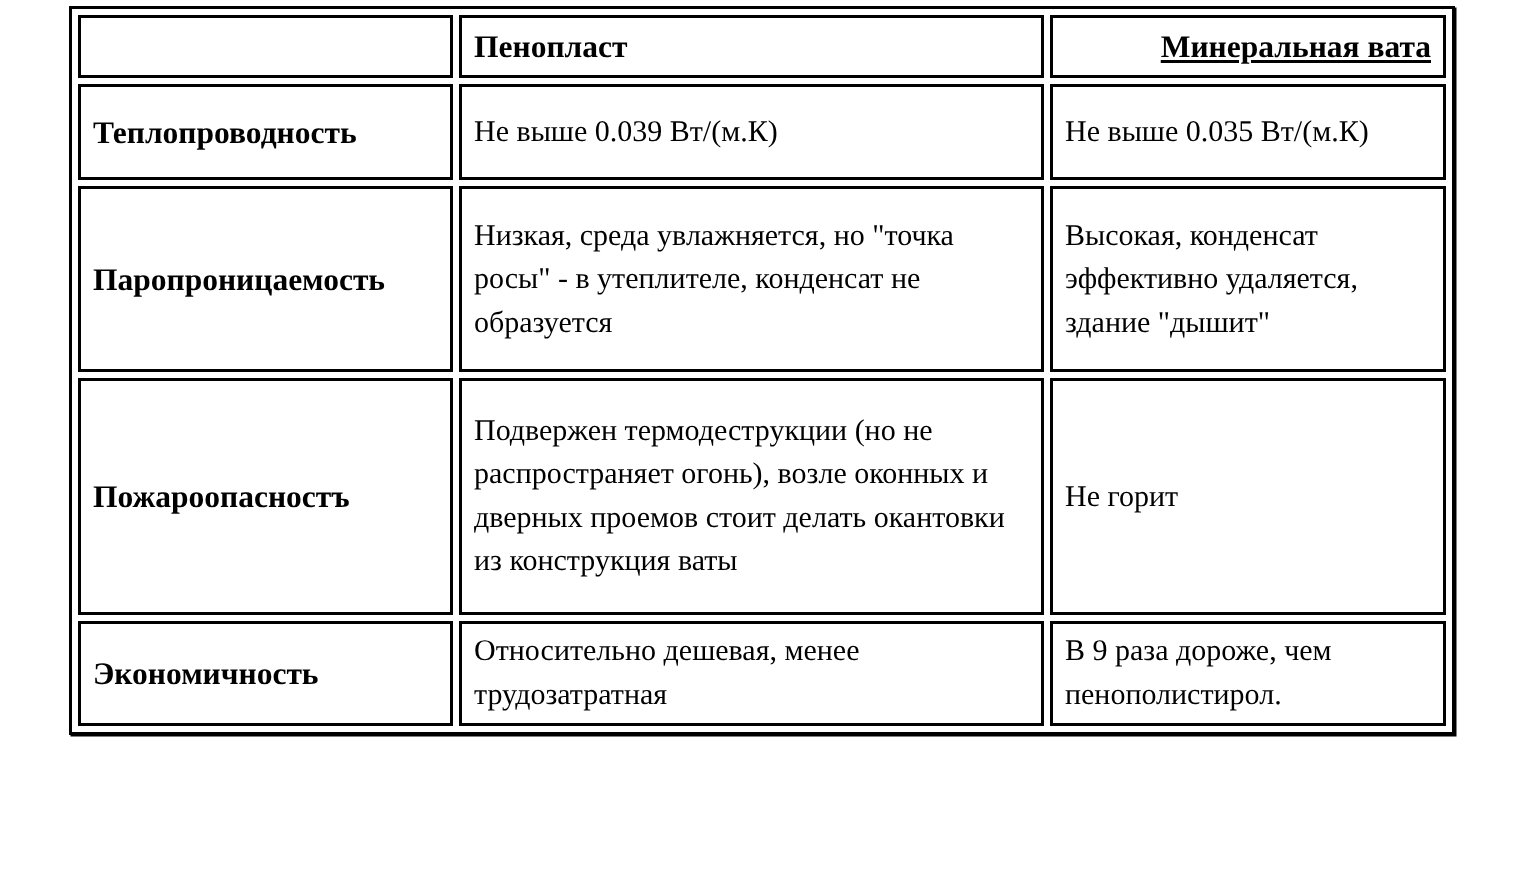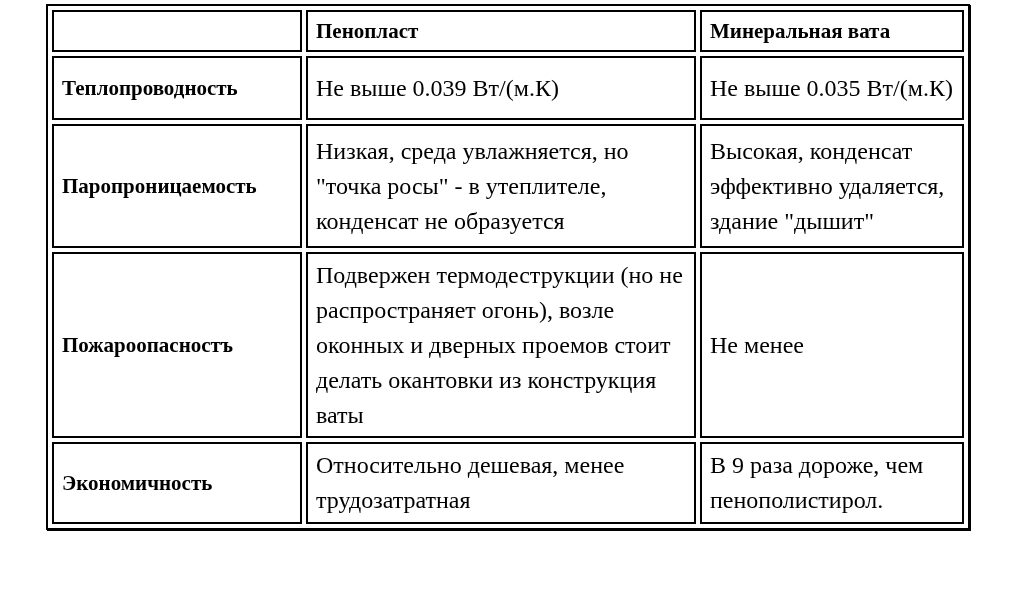--- a/index.html
+++ b/index.html
@@ -28,32 +28,32 @@
     background: #ffffff;
     table-layout: fixed;
     width: 924px;
   }
   table.cmp col.c1 { width: 250px; }
   table.cmp col.c2 { width: 390px; }
   table.cmp col.c3 { width: 264px; }
   table.cmp th, table.cmp td {
     border: 2px solid #000000;
     padding: 4px 8px;
-    font-size: 24px;
+    font-size: 20px;
     line-height: 1.45;
     vertical-align: middle;
     text-align: left;
     overflow: hidden;
     background: #ffffff;
   }
   table.cmp th {
     font-weight: bold;
     font-size: 21px;
   }
-  table.cmp th.center { text-align: left; }
+  table.cmp th.center { text-align: right; text-decoration: underline; }
   table.cmp td.label {
     font-weight: bold;
     font-size: 21px;
     white-space: nowrap;
   }
   
   thead tr            { height: 34px; }
   tbody tr:nth-child(1) { height: 64px; padding-left: 43px; }
   tbody tr:nth-child(2) { height: 124px; }
   tbody tr:nth-child(3) { height: 158px; }
@@ -86,21 +86,21 @@
 
   <tr>
     <td class="label">Паропроницаемость</td>
     <td>Низкая, среда увлажняется, но "точка росы" - в утеплителе, конденсат не образуется</td>
     <td>Высокая, конденсат эффективно удаляется, здание "дышит"</td>
   </tr>
 
   <tr>
     <td class="label">Пожароопасностъ</td>
     <td>Подвержен термодеструкции (но не распространяет огонь), возле оконных и дверных проемов стоит делать окантовки из конструкция ваты</td>
-    <td>Не менее</td>
+    <td>Не горит</td>
   </tr>
 
 
   <tr>
     <td class="label">Экономичность</td>
     <td>Относительно дешевая, менее трудозатратная</td>
     <td>В 9 раза дороже, чем пенополистирол.</td>
   </tr>
 </tbody>
   </table>

